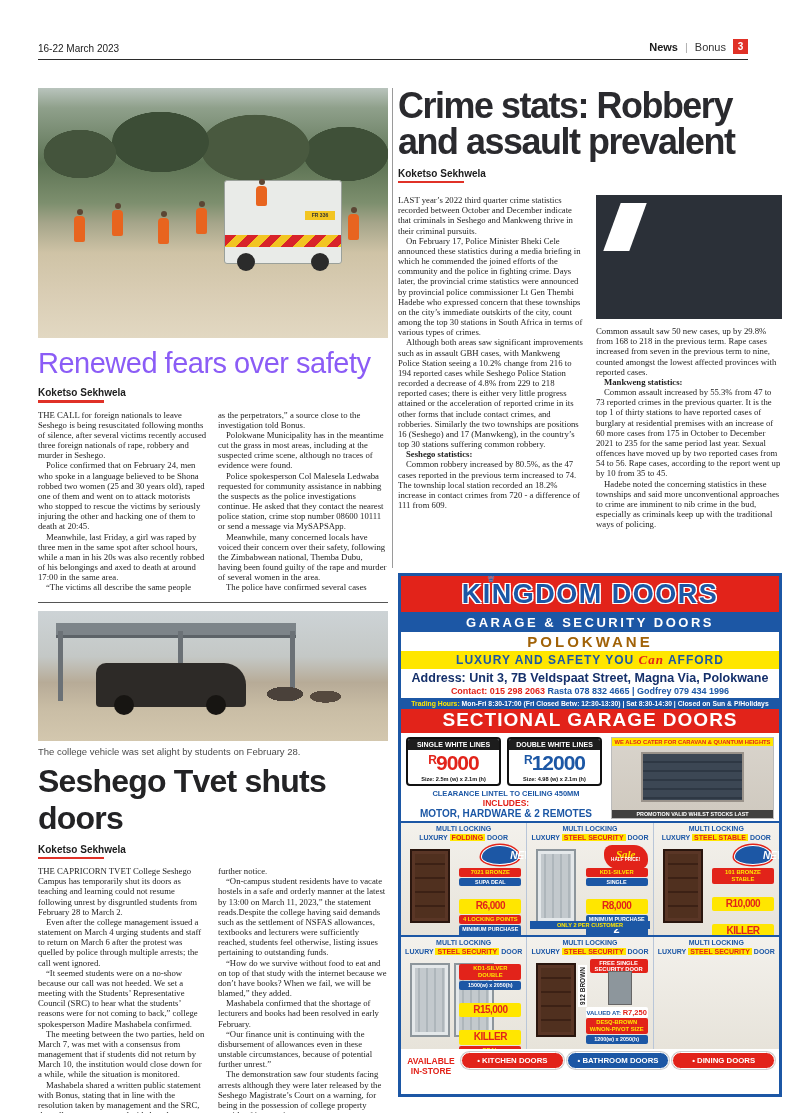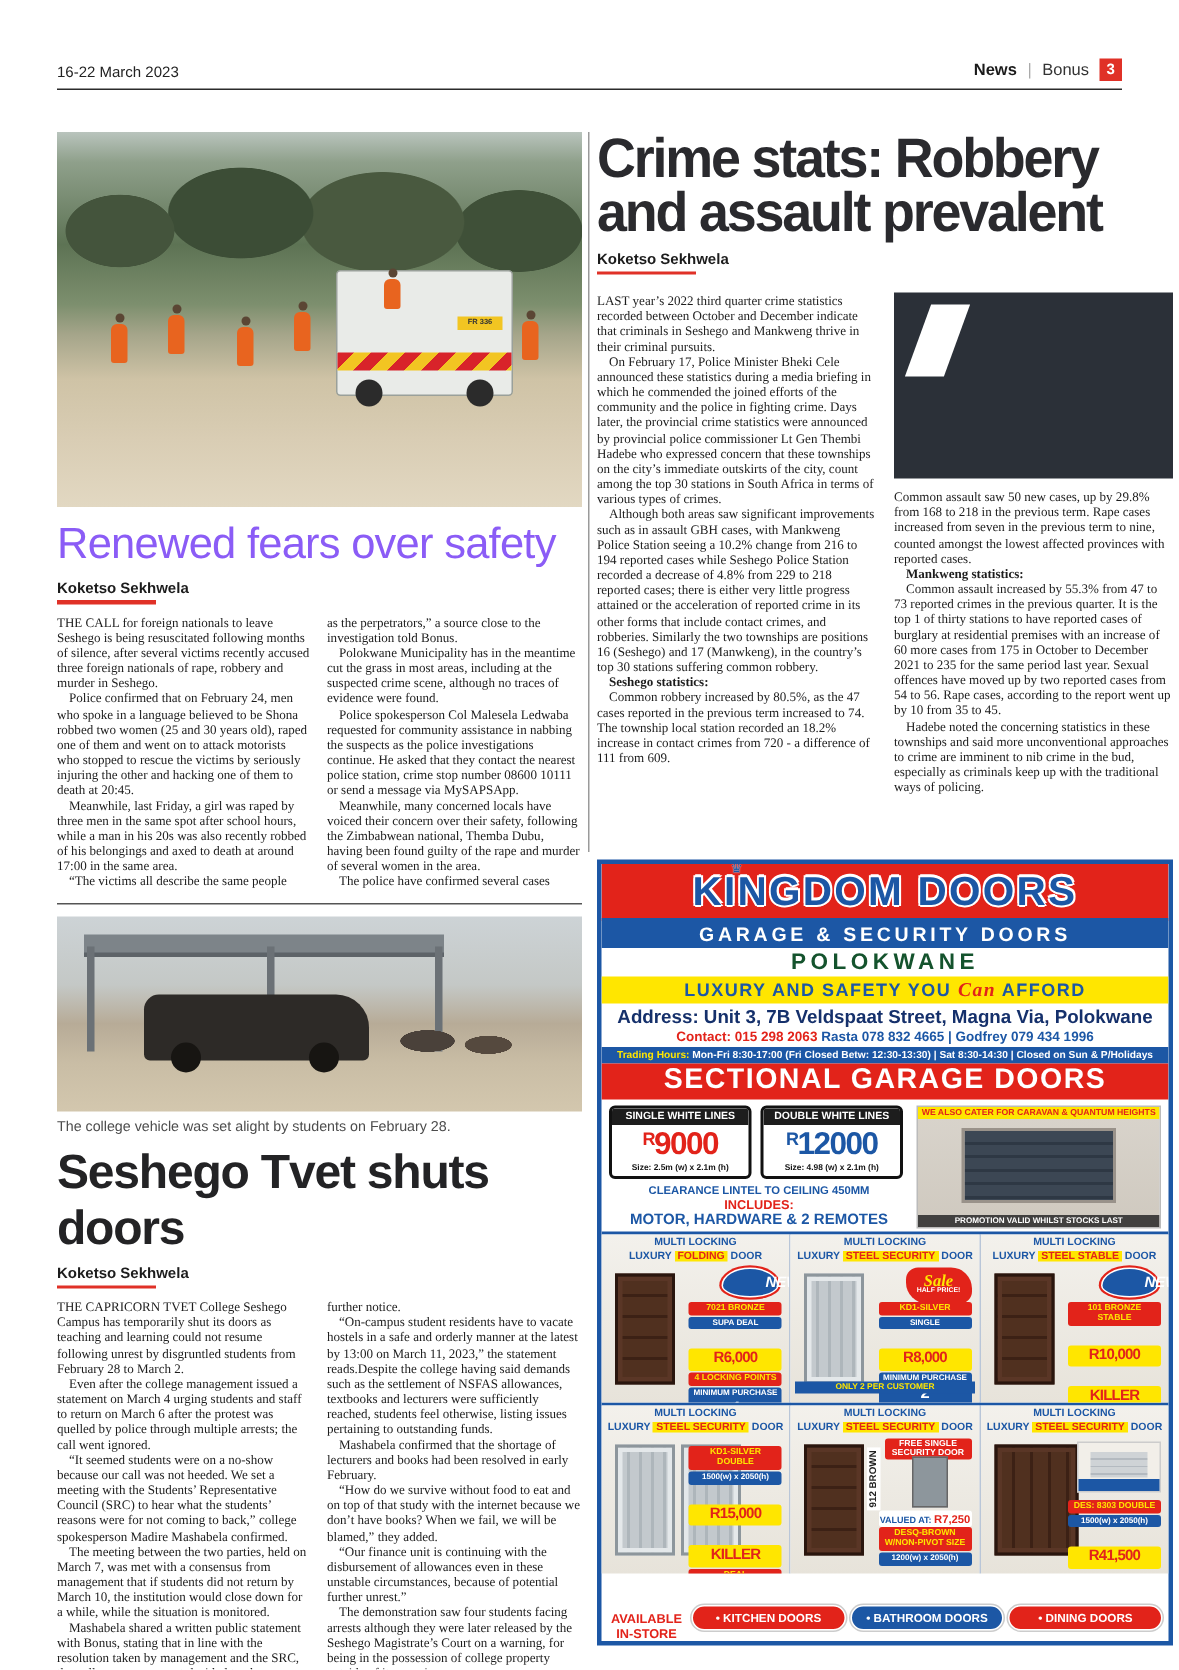--- a/index.html
+++ b/index.html
@@ -97,21 +97,21 @@
     border:3px solid #1c57a5; display:flex; flex-direction:column; overflow:hidden; }
   .ad-logo-band { position:relative; background:#e2231a; padding:3px 8px 2px; text-align:center;
     border-bottom:2px solid #1c57a5; }
   .ad-logo { font-size:27px; font-weight:700; letter-spacing:1.5px; color:#1c57a5;
     text-shadow:-1.2px -1.2px 0 #fff, 1.2px -1.2px 0 #fff, -1.2px 1.2px 0 #fff, 1.2px 1.2px 0 #fff,
       0 -1.4px 0 #fff, 0 1.4px 0 #fff; white-space:nowrap; }
   .ad-crown { position:absolute; left:86px; top:-2px; font-size:9px; color:#1c57a5;
     text-shadow:0 0 1px #fff; }
   .ad-garage-band { background:#1c57a5; color:#fff; font-weight:700; font-size:13px;
     letter-spacing:2.5px; text-align:center; padding:1px 0 2px; }
-  .ad-city { color:#14532d; font-weight:700; font-size:15px; letter-spacing:3px; text-align:center;
+  .ad-city { color:#a16207; font-weight:700; font-size:15px; letter-spacing:3px; text-align:center;
     padding:1px 12px; }
   .ad-lux { background:#ffe600; text-align:center; font-weight:700; font-size:12px; color:#1c57a5;
     letter-spacing:1px; padding:1px 0; }
   .ad-lux .script { font-family:"Liberation Serif", serif; font-style:italic; color:#e2231a; font-size:13px; }
   .ad-address { text-align:center; font-weight:700; font-size:12.5px; color:#15306b; padding:2px 0 1px; }
   .ad-contact { text-align:center; font-weight:700; font-size:9px; padding:0 0 2px; }
   .ad-contact .c1 { color:#e2231a; } .ad-contact .c2 { color:#1c57a5; }
   .ad-hours { background:#1c57a5; font-size:6.8px; font-weight:700; color:#fff; text-align:center; padding:2px 2px; }
   .ad-hours .hl { color:#ffe600; }
   .ad-sectional { background:#e2231a; color:#fff; font-weight:700; font-size:19px; letter-spacing:1px;
@@ -180,21 +180,21 @@
   .mini-promo { position:absolute; right:2px; top:2px; width:56px; height:34px; background:#f2efe9;
     border:1px solid #ccc; }
   .mini-promo .mp-door { position:absolute; left:15%; top:20%; width:70%; height:55%;
     background:repeating-linear-gradient(180deg,#cfd3d6 0 4px,#b4bac0 4px 5px); }
   .mini-promo .mp-band { position:absolute; left:0; bottom:0; width:100%; height:8px; background:#1c57a5; }
 
   .ad-install { background:#1c57a5; text-align:center; padding:2px 0; border-top:2px solid #fff; }
   .ad-install .l1 { color:#fff; font-weight:700; font-size:10.5px; letter-spacing:0.3px; }
   .ad-install .l2 { color:#ffe600; font-weight:700; font-size:7px; }
 
-  .ad-bottom { display:flex; align-items:flex-start; padding:21px 4px 1px; gap:4px;justify-content:space-between; }
+  .ad-bottom { display:flex; align-items:flex-start; padding:3px 4px 1px; gap:4px;justify-content:space-between; }
   .avail { width:52px; color:#e2231a; font-weight:700; font-size:8.5px; text-align:center; line-height:1.2;
     padding-top:4px; }
   .btn-grid { flex:1; display:grid; grid-template-columns:repeat(3,1fr); gap:3px; }
   .door-btn { border-radius:9px; color:#fff; font-weight:700; font-size:7.8px; text-align:center;
     padding:3px 0; border:1.5px solid #fff; box-shadow:0 0 0 1px #ccc; }
   .door-btn.red { background:#e2231a; } .door-btn.blue { background:#1c57a5; }
 </style>
 </head>
 <body>
 
@@ -268,22 +268,22 @@
       <div class="col">
         <p class="first">THE CAPRICORN TVET College Seshego Campus has temporarily shut its doors as teaching and learning could not resume following unrest by disgruntled students from February 28 to March 2.</p>
         <p>Even after the college management issued a statement on March 4 urging students and staff to return on March 6 after the protest was quelled by police through multiple arrests; the call went ignored.</p>
         <p>“It seemed students were on a no-show because our call was not heeded. We set a meeting with the Students’ Representative Council (SRC) to hear what the students’ reasons were for not coming to back,” college spokesperson Madire Mashabela confirmed.</p>
         <p>The meeting between the two parties, held on March 7, was met with a consensus from management that if students did not return by March 10, the institution would close down for a while, while the situation is monitored.</p>
         <p>Mashabela shared a written public statement with Bonus, stating that in line with the resolution taken by management and the SRC, the college management decided to close Seshego Campus until</p>
       </div>
       <div class="col">
         <p class="first">further notice.</p>
         <p>“On-campus student residents have to vacate hostels in a safe and orderly manner at the latest by 13:00 on March 11, 2023,” the statement reads.Despite the college having said demands such as the settlement of NSFAS allowances, textbooks and lecturers were sufficiently reached, students feel otherwise, listing issues pertaining to outstanding funds.</p>
+        <p>“How do we survive without food to eat and on top of that study with the internet because we don’t have books? When we fail, we will be blamed,” they added.</p>
         <p>Mashabela confirmed that the shortage of lecturers and books had been resolved in early February.</p>
-        <p>“How do we survive without food to eat and on top of that study with the internet because we don’t have books? When we fail, we will be blamed,” they added.</p>
         <p>“Our finance unit is continuing with the disbursement of allowances even in these unstable circumstances, because of potential further unrest.”</p>
         <p>The demonstration saw four students facing arrests although they were later released by the Seshego Magistrate’s Court on a warning, for being in the possession of college property outside of its premises.</p>
 
       </div>
     </div>
   </div>
 
   <div class="right-col">
 
     <div class="crime-headline">Crime stats: Robbery and assault prevalent</div>
@@ -449,32 +449,20 @@
               <span class="stk b">1200(w) x 2050(h)</span>
               <span class="stk y">R17,250</span>
             </div>
           </div>
         </div>
         <div class="panel">
           <div class="p-head">
             <span>MULTI LOCKING</span><br>
             <span>LUXURY</span> <span class="hl">STEEL SECURITY</span> <span>DOOR</span>
           </div>
-          <div class="p-body">
-            <div class="door wide"></div>
-            <div class="mini-promo">
-              <div class="mp-door"></div>
-                <div class="mp-band"></div>
-            </div>
-            <div class="sticker-stack" style="top:40px;">
-              <span class="stk r">DES: 8303 DOUBLE</span>
-              <span class="stk b">1500(w) x 2050(h)</span>
-              <span class="stk y">R41,500</span>
-            </div>
-          </div>
         </div>
       </div>
 
       <div class="ad-bottom">
         <div class="avail">
           <span>AVAILABLE</span><br><span>IN-STORE</span>
         </div>
         <div class="btn-grid">
           <div class="door-btn red">• KITCHEN DOORS</div>
           <div class="door-btn blue">• BATHROOM DOORS</div>

